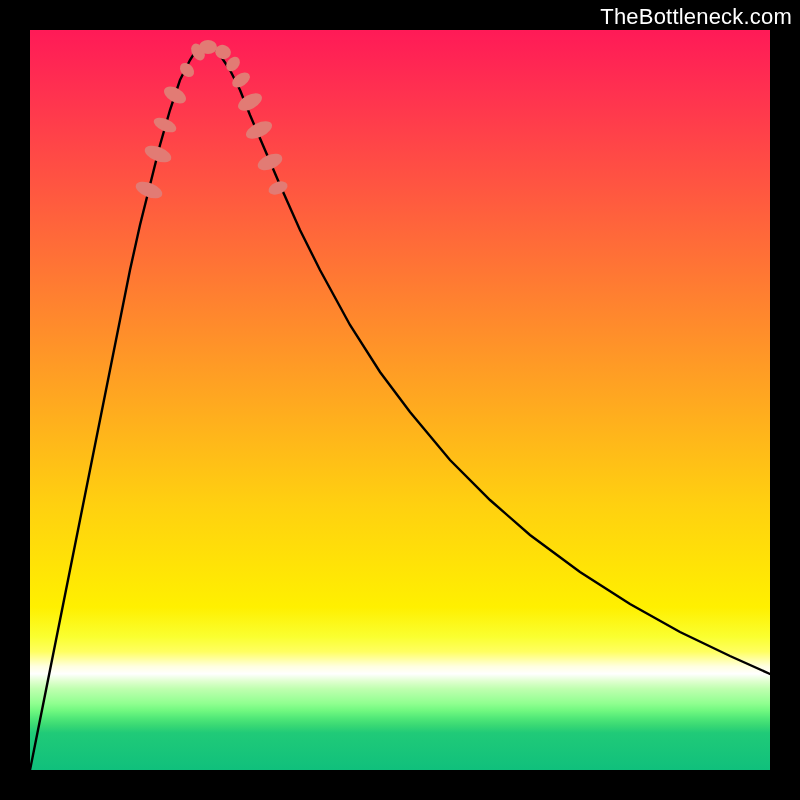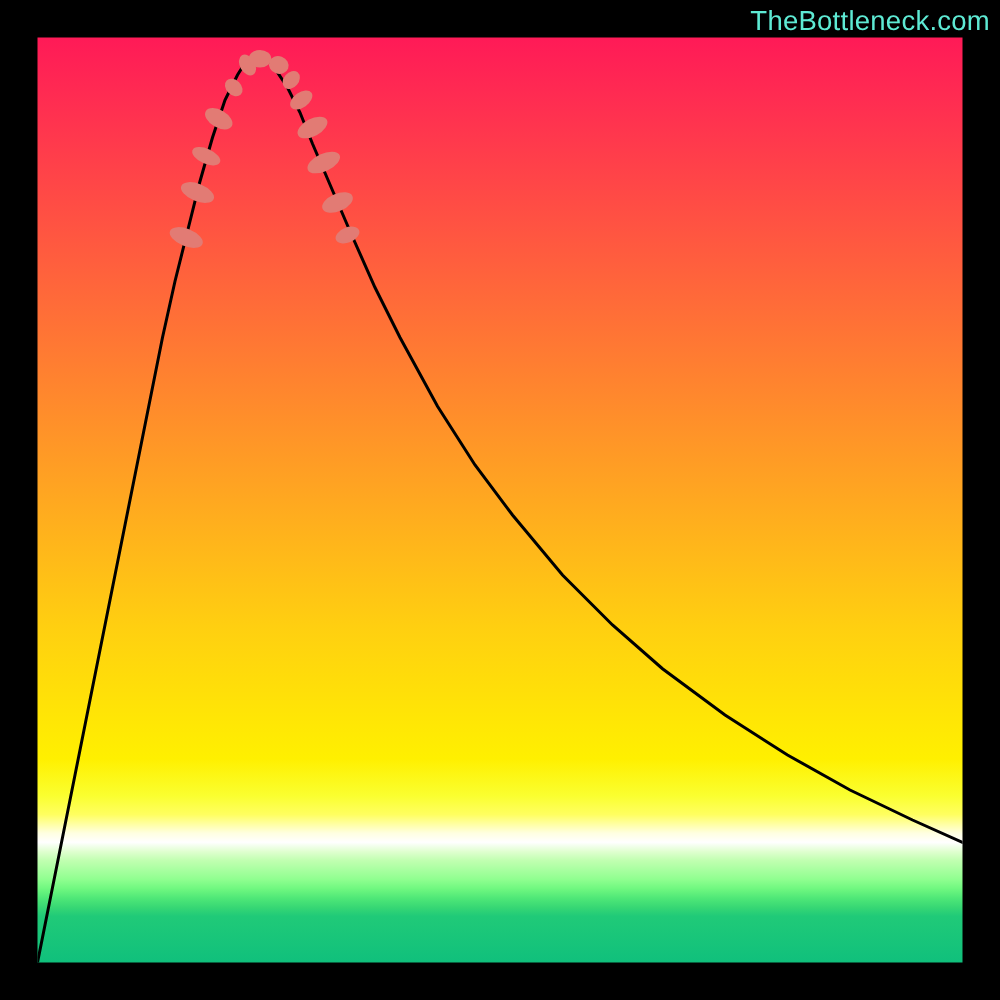--- a/index.html
+++ b/index.html
@@ -55,21 +55,21 @@
     left: 0;
     top: 0;
     width: 740px;
     height: 740px;
     pointer-events: none;
   }
   .watermark {
     position: absolute;
     top: 4px;
     right: 8px;
-    color: #5eead4;
+    color: #ffffff;
     font-size: 22px;
     font-weight: 400;
     letter-spacing: 0.2px;
   }
 </style>
 </head>
 <body>
 
 <div class="frame">
   <div class="watermark">TheBottleneck.com</div>

